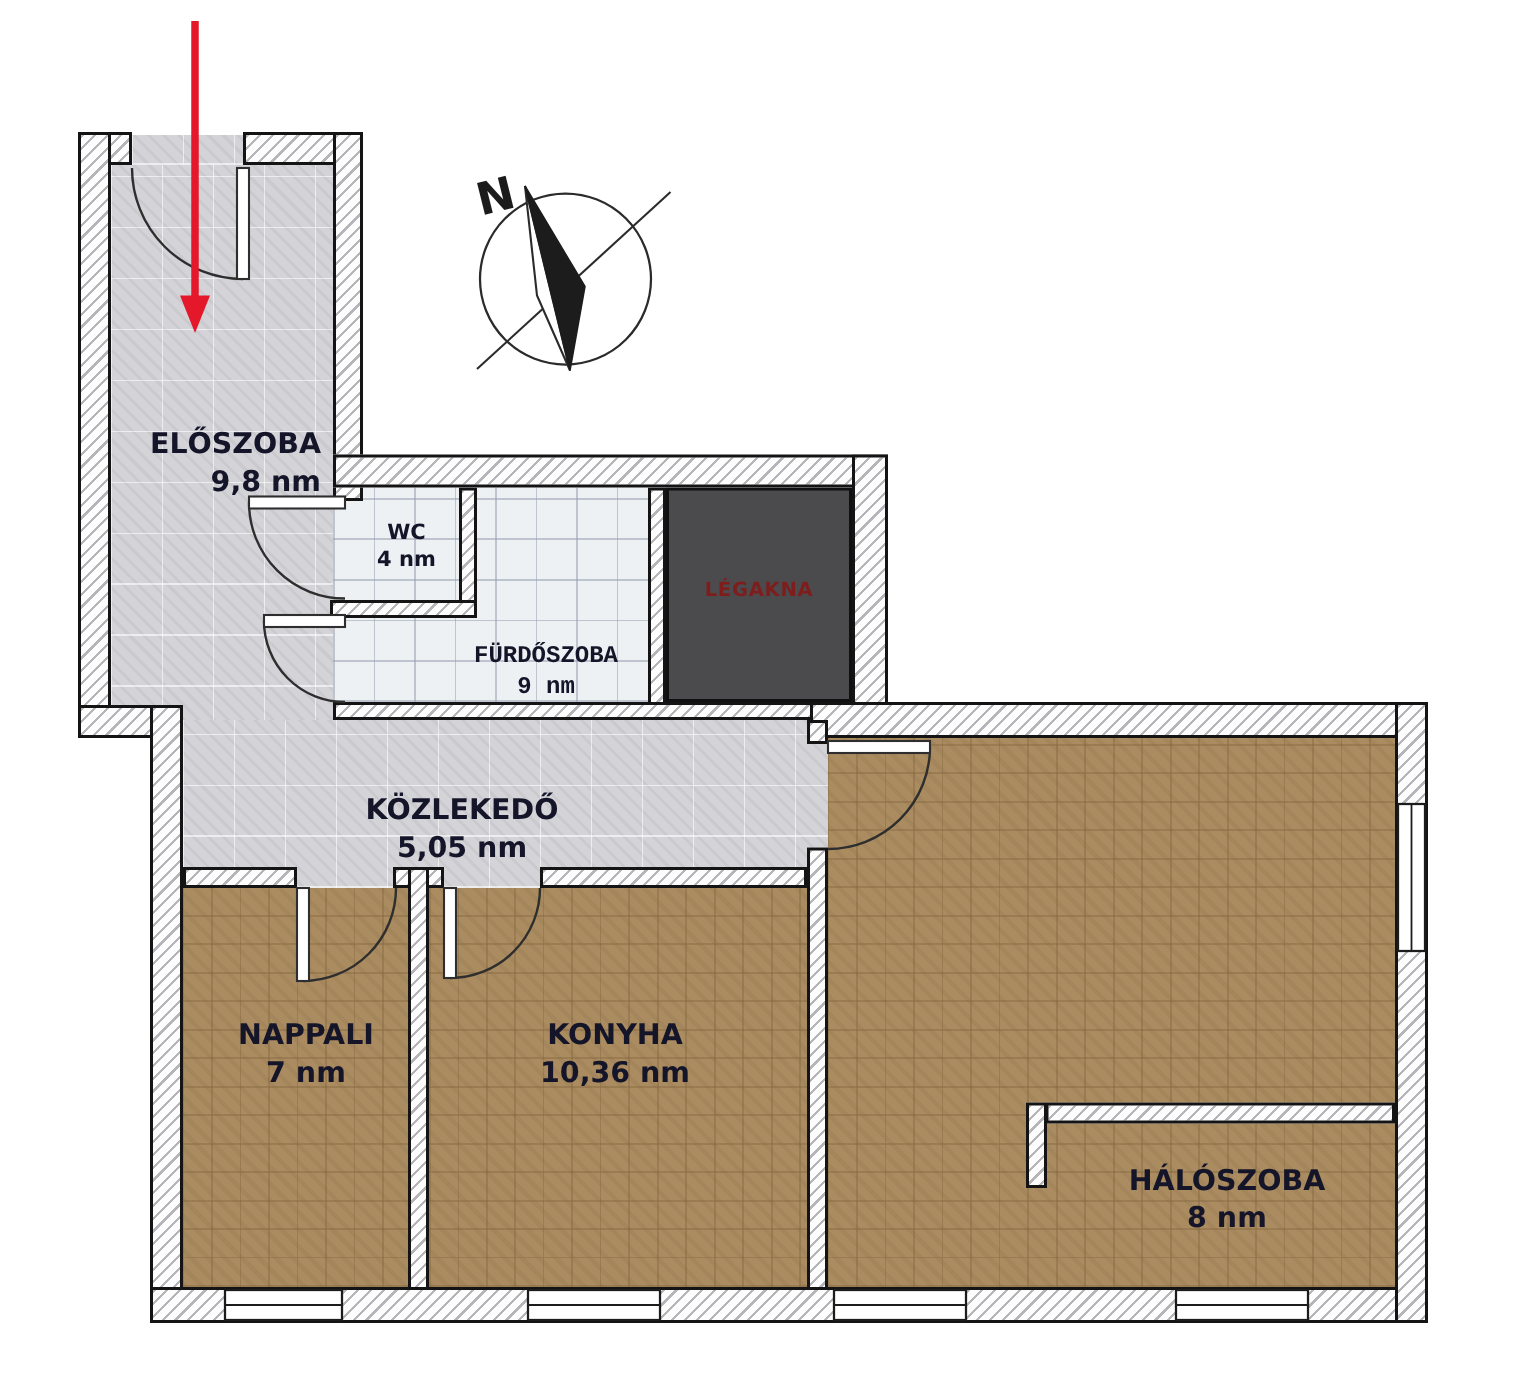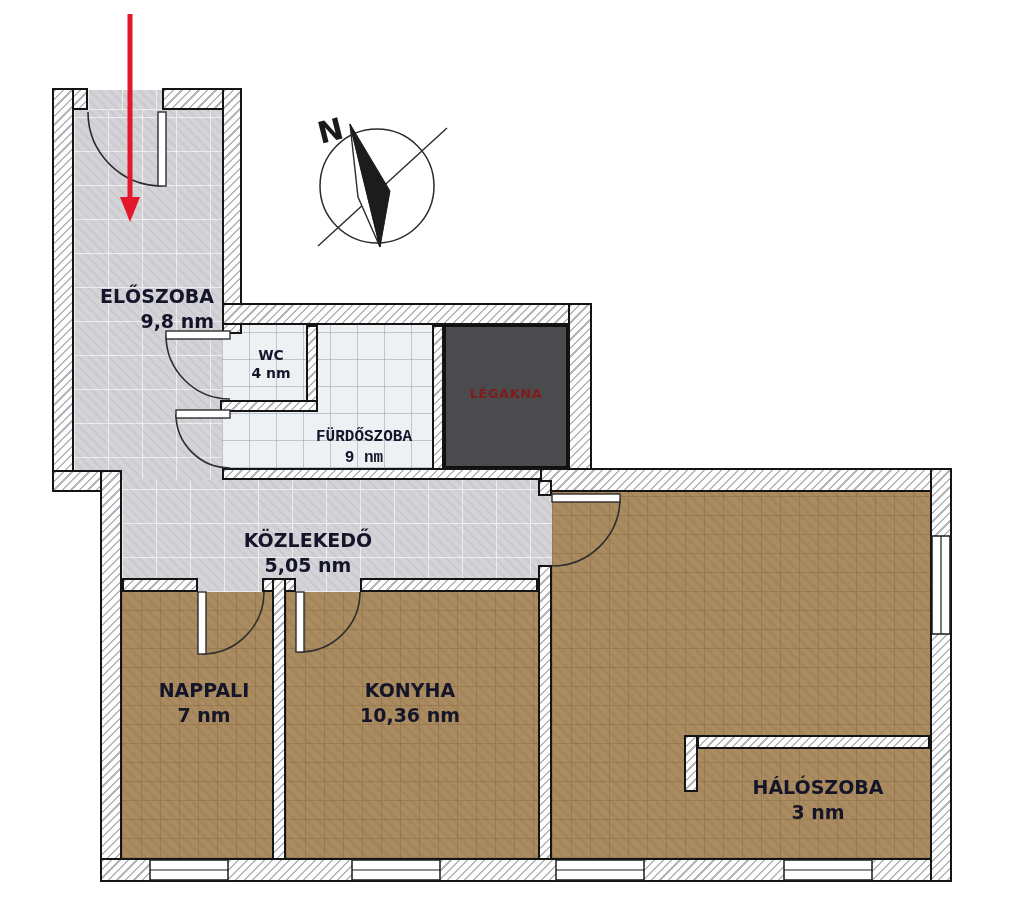--- a/index.html
+++ b/index.html
@@ -147,16 +147,16 @@
   </div>
 
   <div class="room-label" style="left:410px;top:678px;">
     <div>KONYHA</div>
     <div>10,36 nm</div>
   </div>
 
 
   <div class="room-label" style="left:818px;top:775px;">
     <div>HÁLÓSZOBA</div>
-    <div>3 nm</div>
+    <div>8 nm</div>
   </div>
 
 </div>
 
 </body></html>

